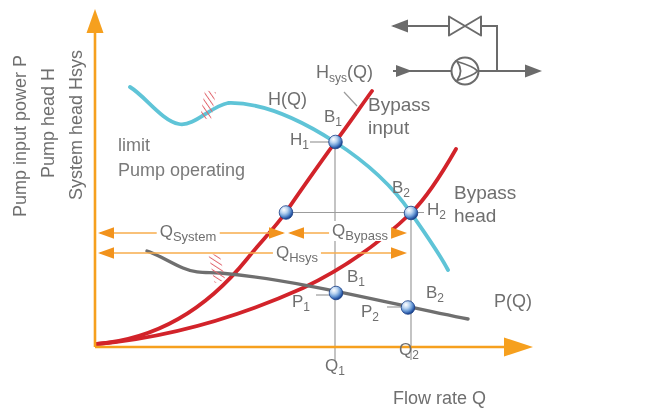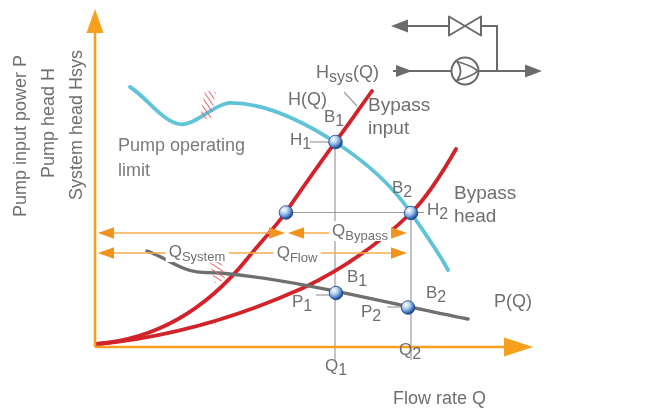--- a/index.html
+++ b/index.html
@@ -1,20 +1,20 @@
 <!DOCTYPE html>
 <html><head>
 <meta charset="utf-8">
 <style>
   html,body{margin:0;padding:0;background:#fff;}
   .stage{position:relative;width:650px;height:416px;background:#fff;overflow:hidden;
          font-family:"Liberation Sans","DejaVu Sans",sans-serif;color:#6f6f6f;}
   svg.chart{position:absolute;left:0;top:0;}
   .lbl{position:absolute;font-size:17px;line-height:1.15;color:#6f6f6f;white-space:nowrap;}
-  .lbl sub{font-size:16px;line-height:0;vertical-align:-4px;}
+  .lbl sub{font-size:12px;line-height:0;vertical-align:-4px;}
   .big{font-size:19px;}
   .curve-lbl{font-size:18px;}
   .dim-lbl{position:absolute;transform:translate(-50%,-50%);background:#fff;padding:0 3px;
            font-size:17px;color:#6f6f6f;white-space:nowrap;}
   .dim-lbl sub{font-size:13px;line-height:0;vertical-align:-4px;}
   .vlabel{position:absolute;transform:translate(-50%,-50%) rotate(-90deg);transform-origin:center;
           font-size:18px;color:#6f6f6f;white-space:nowrap;}
   .two-line{line-height:23px;}
   .limit-lbl{font-size:18px;line-height:25px;color:#7a7a7a;}
 </style>
@@ -99,35 +99,35 @@
         <polygon points="412,71 396,65 396,77"></polygon>
         <polygon points="542,71 525,64.5 525,77.5"></polygon>
       </g>
     </g>
   </svg>
 
   <div class="vlabel" style="left:20px;top:136px;">Pump input power P</div>
   <div class="vlabel" style="left:48px;top:123px;">Pump head H</div>
   <div class="vlabel" style="left:76px;top:125px;">System head Hsys</div>
 
-  <div class="lbl curve-lbl" style="left:268px;top:89px;margin-left:20px;">H(Q)</div>
+  <div class="lbl curve-lbl" style="left:268px;top:89px;">H(Q)</div>
   <div class="lbl curve-lbl" style="left:316px;top:62px;">
     <span>H</span><sub>sys</sub><span>(Q)</span>
   </div>
   <div class="lbl big two-line" style="left:368px;top:93px;">
     <div>Bypass</div>
     <div>input</div>
   </div>
   <div class="lbl big two-line" style="left:454px;top:181px;">
     <div>Bypass</div>
     <div>head</div>
   </div>
   <div class="lbl limit-lbl two-line" style="left:118px;top:133px;">
+    <div>limit</div>
     <div>Pump operating</div>
-    <div>limit</div>
   </div>
 
   <div class="lbl" style="left:324px;top:107px;">
     <span>B</span><sub>1</sub>
   </div>
   <div class="lbl" style="left:290px;top:130px;">
     <span>H</span><sub>1</sub>
   </div>
   <div class="lbl" style="left:392px;top:178px;">
     <span>B</span><sub>2</sub>
@@ -150,23 +150,23 @@
   <div class="lbl curve-lbl" style="left:458px;top:291px;margin-left:36px;">P(Q)</div>
 
   <div class="lbl" style="left:325px;top:356px;">
     <span>Q</span><sub>1</sub>
   </div>
   <div class="lbl" style="left:399px;top:340px;">
     <span>Q</span><sub>2</sub>
   </div>
   <div class="lbl curve-lbl" style="left:393px;top:388px;">Flow rate Q</div>
 
-  <div class="dim-lbl" style="left:197px;top:232px;margin-top:20px;">
+  <div class="dim-lbl" style="left:188px;top:232px;">
     <span>Q</span><sub>System</sub>
   </div>
   <div class="dim-lbl" style="left:360px;top:231px;">
     <span>Q</span><sub>Bypass</sub>
   </div>
   <div class="dim-lbl" style="left:297px;top:253px;">
-    <span>Q</span><sub>Flow</sub>
+    <span>Q</span><sub>Hsys</sub>
   </div>
 
 </div>
 
 </body></html>

